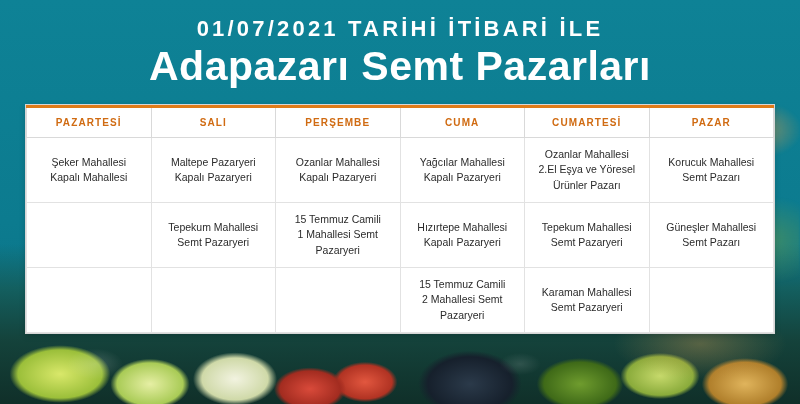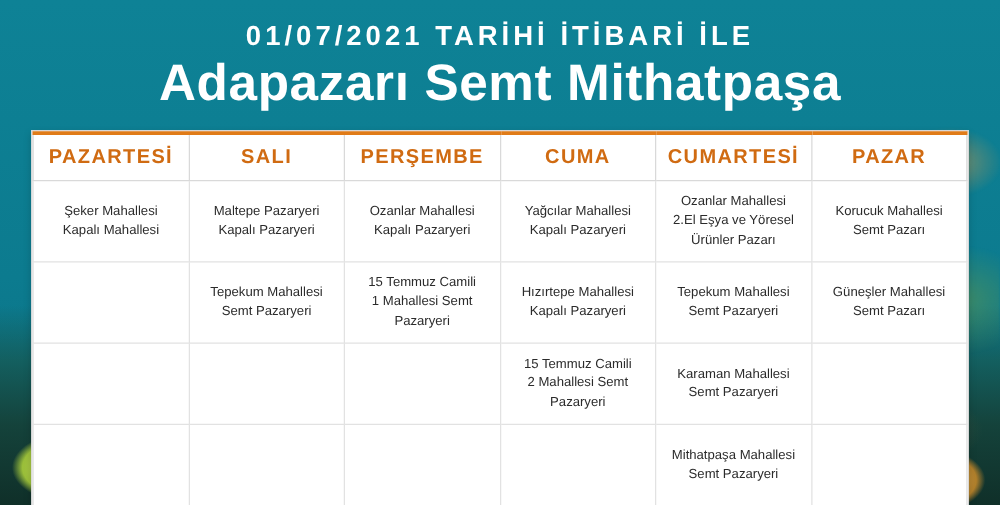--- a/index.html
+++ b/index.html
@@ -94,21 +94,21 @@
     box-shadow: 0 2px 6px rgba(0,0,0,0.18);
   }
   table.schedule {
     width: 100%;
     border-collapse: collapse;
     table-layout: fixed;
   }
   table.schedule th {
     background: #ffffff;
     color: #d06b12;
-    font-size: 16px;
+    font-size: 10px;
     font-weight: bold;
     letter-spacing: 1.1px;
     text-transform: uppercase;
     padding: 9px 4px;
     border: 1px solid #d9d9d9;
     border-top: 3px solid #e07b18;
   }
   table.schedule td {
     border: 1px solid #e2e2e2;
     color: #2b2b2b;
@@ -131,21 +131,21 @@
 </head>
 <body>
 
 <div class="poster">
 
   <div class="produce-band"></div>
   <div class="photo-right"></div>
 
   <div class="header">
     <div class="date-line">01/07/2021 TARİHİ İTİBARİ İLE</div>
-    <h1 class="main-title">Adapazarı Semt Mithatpaşa</h1>
+    <h1 class="main-title">Adapazarı Semt Pazarları</h1>
   </div>
 
   <div class="table-wrap">
     <table class="schedule">
       <thead>
         <tr>
           <th>PAZARTESİ</th>
           <th>SALI</th>
           <th>PERŞEMBE</th>
           <th>CUMA</th>
@@ -223,38 +223,17 @@
 Pazaryeri</span>
             </td>
           <td>
               <span class="cell-text">Karaman Mahallesi
 Semt Pazaryeri</span>
             </td>
           <td class="empty">
               <span class="cell-text"></span>
             </td>
         </tr>
-        <tr>
-          <td class="empty">
-              <span class="cell-text"></span>
-            </td>
-          <td class="empty">
-              <span class="cell-text"></span>
-            </td>
-          <td class="empty">
-              <span class="cell-text"></span>
-            </td>
-          <td class="empty">
-              <span class="cell-text"></span>
-            </td>
-          <td>
-              <span class="cell-text">Mithatpaşa Mahallesi
-Semt Pazaryeri</span>
-            </td>
-          <td class="empty">
-              <span class="cell-text"></span>
-            </td>
-        </tr>
       </tbody>
     </table>
   </div>
 
 </div>
 
 </body></html>

